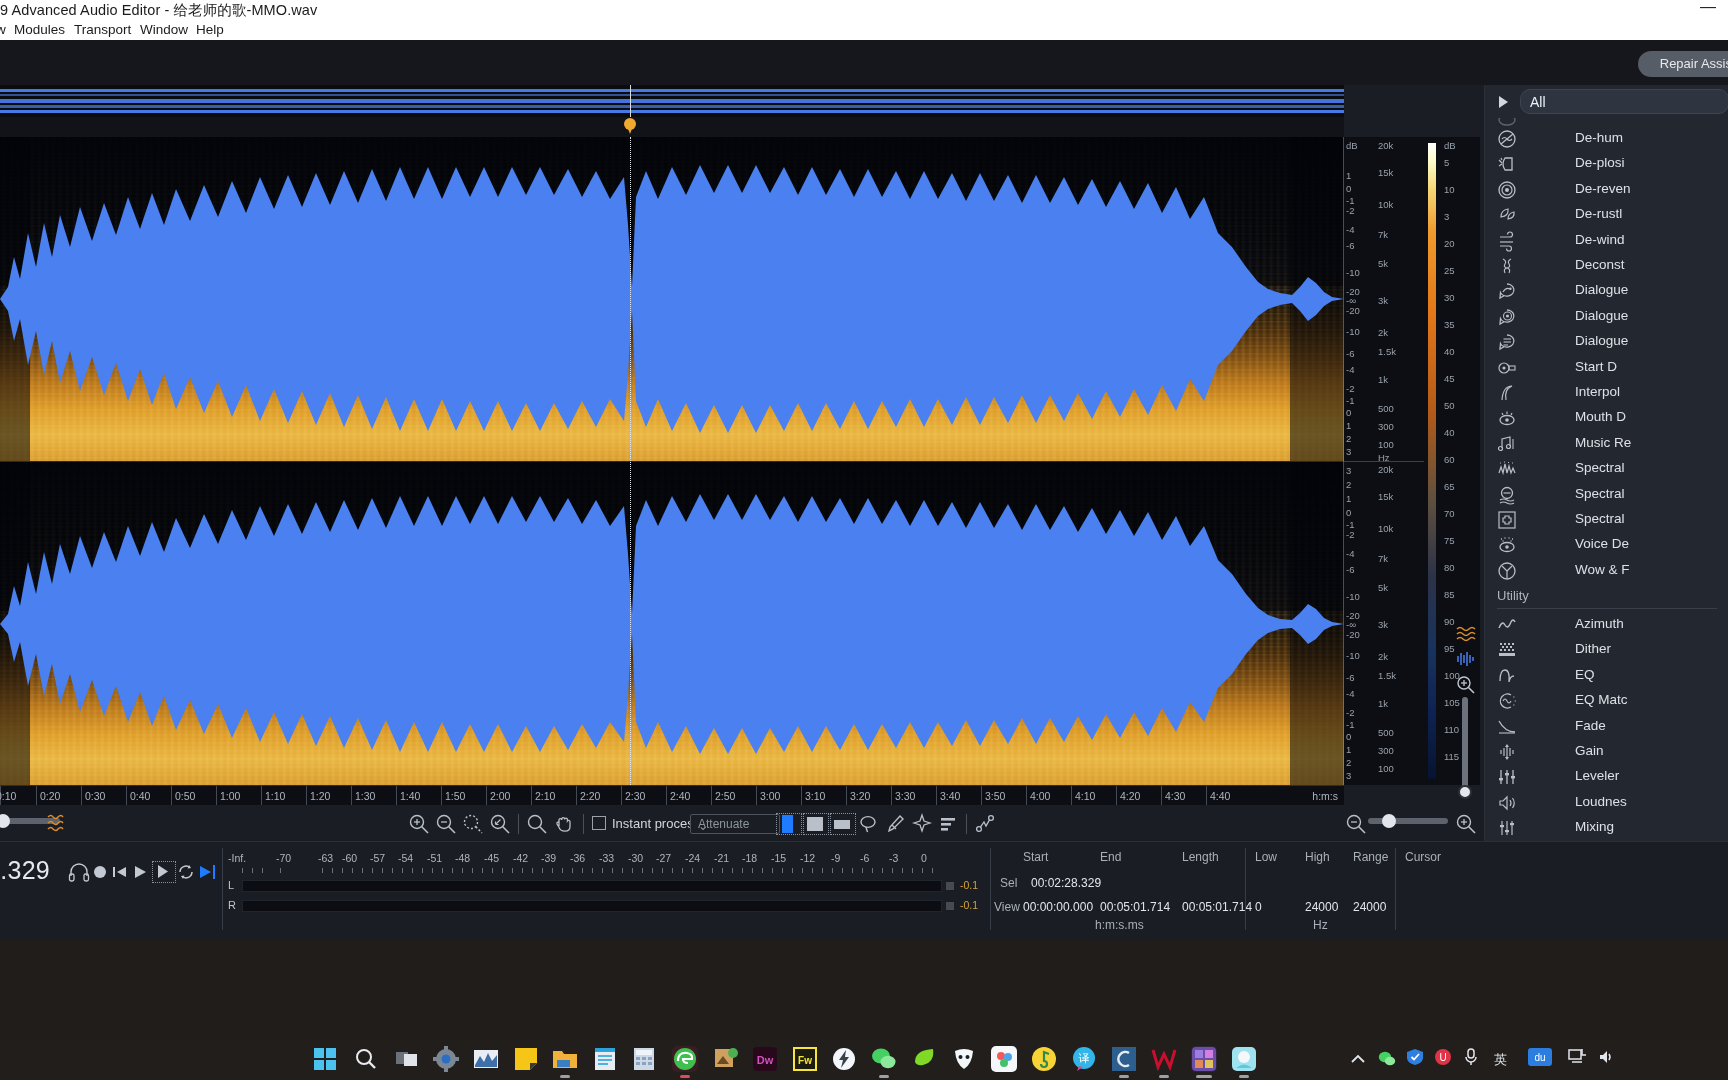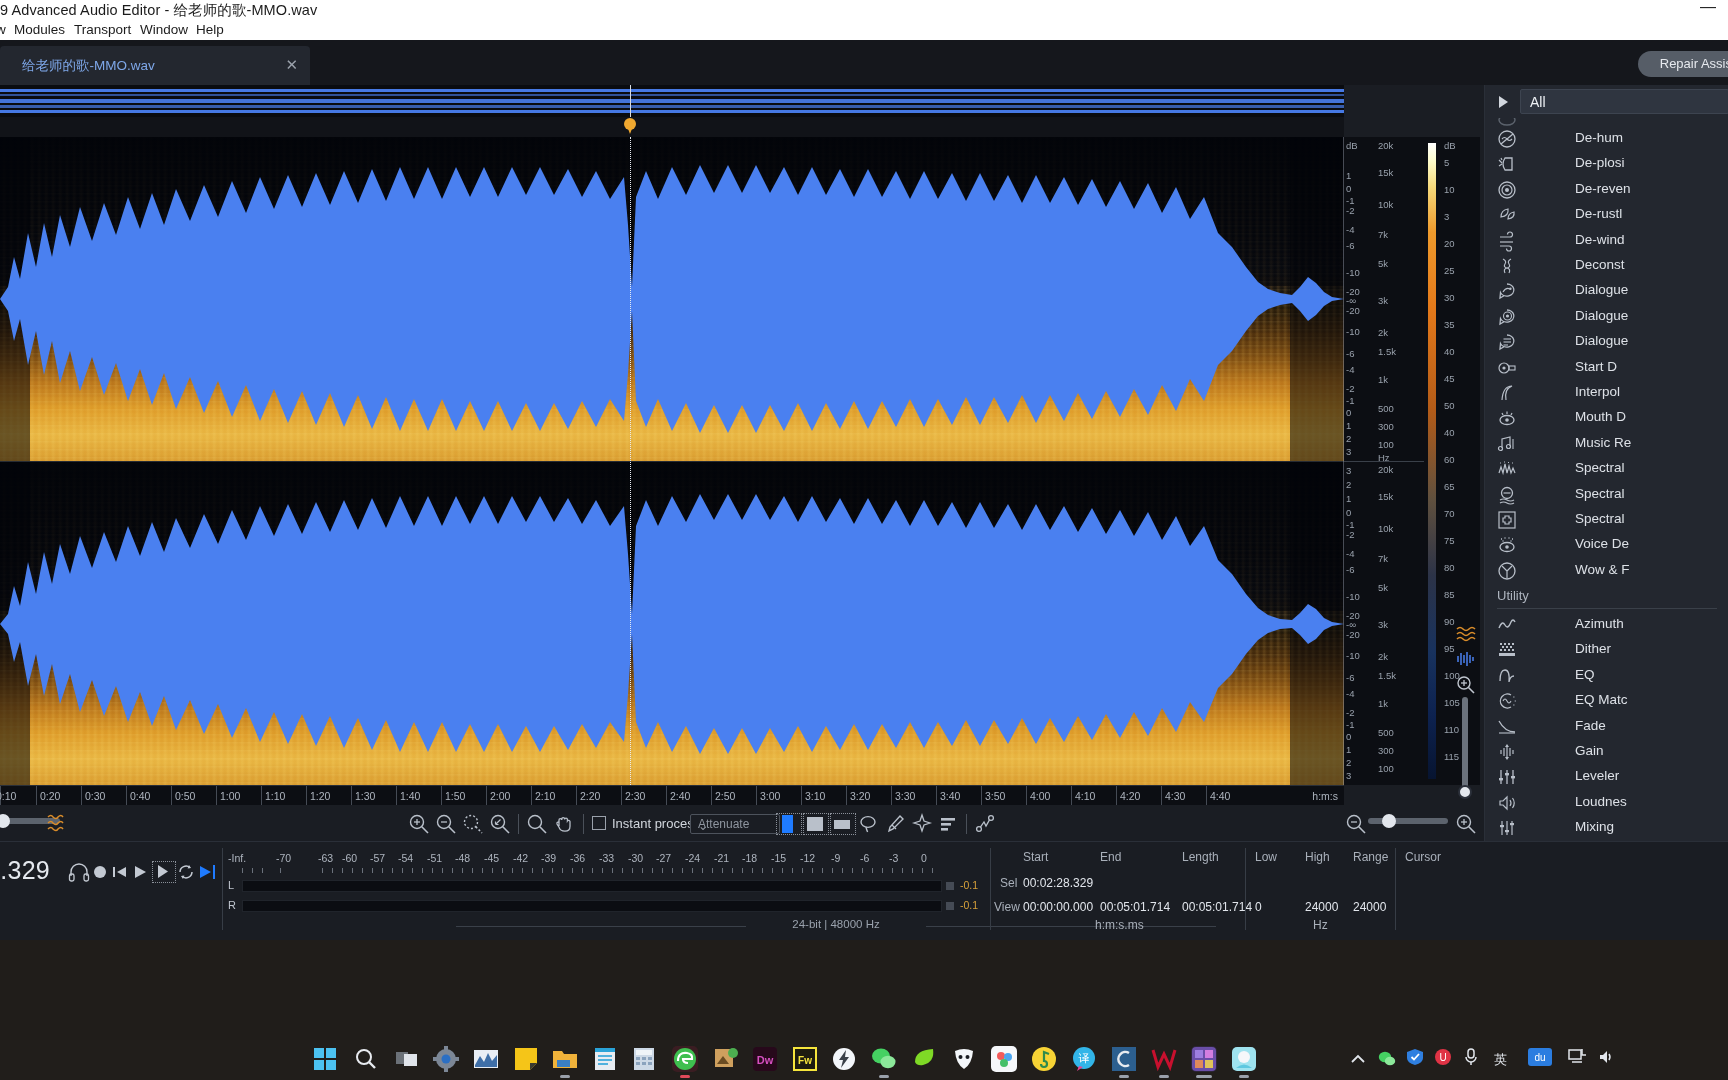--- a/index.html
+++ b/index.html
@@ -303,21 +303,21 @@
     background: #23272f; border-left: 1px solid #2a2f38;
   }
   .modhead { position: absolute; left: 0; top: 0; width: 244px; height: 33px; }
   .modhead .tri {
     position: absolute; left: 14px; top: 11px; width: 0; height: 0;
     border-top: 6px solid transparent; border-bottom: 6px solid transparent;
     border-left: 9px solid #d2d7de;
   }
   .modhead .allbox {
     position: absolute; left: 35px; top: 4px; width: 209px; height: 25px;
-    background: #2f3540; border: 1px solid #3d4450; border-radius: 2px;
+    background: #2f3540; border: 1px solid #3d4450; border-radius: 10px;
   }
   .modhead .allbox span { position: absolute; left: 9px; top: 4px; font-size: 14px; color: #eef1f5; }
   .modlist { position: absolute; left: 0; top: 33px; width: 244px; height: 723px; overflow: hidden; }
   .mitem { position: absolute; left: 0; width: 244px; height: 25.4px; }
   .mitem .mic {
     position: absolute; left: 12px; top: 3px; width: 20px; height: 20px; color: #b8bfc9;
   }
   .mitem .mlb {
     position: absolute; left: 42px; top: 4px; font-size: 13.5px; color: #dde1e7;
     white-space: nowrap;
@@ -364,24 +364,20 @@
 
   <div class="menubar">
     <div class="mi" style="left:-4px">w</div>
     <div class="mi" style="left:14px">Modules</div>
     <div class="mi" style="left:74px">Transport</div>
     <div class="mi" style="left:140px">Window</div>
     <div class="mi" style="left:196px">Help</div>
   </div>
 
   <div class="tabstrip">
-    <div class="tab">
-      <div class="tl">给老师的歌-MMO.wav</div>
-      <div class="tx">✕</div>
-    </div>
     <div class="repair-assist">Repair Assis</div>
   </div>
 
   <div class="overview">
     <div class="ovline" style="top:4px;height:3px;opacity:.95"></div>
     <div class="ovline" style="top:9px;height:2px;opacity:.6"></div>
     <div class="ovline" style="top:14px;height:4px;opacity:.9"></div>
     <div class="ovline" style="top:20px;height:3px;opacity:.7"></div>
     <div class="ovline" style="top:25px;height:3px;opacity:.95"></div>
     <div class="ovplayhead"></div>
@@ -951,40 +947,35 @@
         <div class="mbar"></div>
         <div class="mclip"></div>
         <div class="mval">-0.1</div>
       </div>
       <div class="mrow" style="top:49px">
         <div class="mch">R</div>
         <div class="mbar"></div>
         <div class="mclip"></div>
         <div class="mval">-0.1</div>
       </div>
-      <div class="fmtline">
-        <div class="bar" style="left:0;width:290px"></div>
-        <span>24-bit | 48000 Hz</span>
-        <div class="bar" style="right:0;width:290px"></div>
-      </div>
     </div>
 
     <div class="vline" style="left:990px;top:6px;height:82px"></div>
 
     <div class="infotbl">
       <div class="h" style="left:28px;top:0">Start</div>
       <div class="h" style="left:105px;top:0">End</div>
       <div class="h" style="left:187px;top:0">Length</div>
       <div class="h" style="left:260px;top:0">Low</div>
       <div class="h" style="left:310px;top:0">High</div>
       <div class="h" style="left:358px;top:0">Range</div>
       <div class="h" style="left:410px;top:0">Cursor</div>
 
       <div class="r" style="left:5px;top:26px">Sel</div>
-      <div class="v" style="left:28px;top:26px">00:02:28.329</div>
+      <div class="v" style="left:36px;top:26px">00:02:28.329</div>
 
       <div class="r" style="left:-1px;top:50px">View</div>
       <div class="v" style="left:28px;top:50px">00:00:00.000</div>
       <div class="v" style="left:105px;top:50px">00:05:01.714</div>
       <div class="v" style="left:187px;top:50px">00:05:01.714</div>
       <div class="v" style="left:260px;top:50px">0</div>
       <div class="v" style="left:310px;top:50px">24000</div>
       <div class="v" style="left:358px;top:50px">24000</div>
 
       <div class="h" style="left:100px;top:68px">h:m:s.ms</div>

